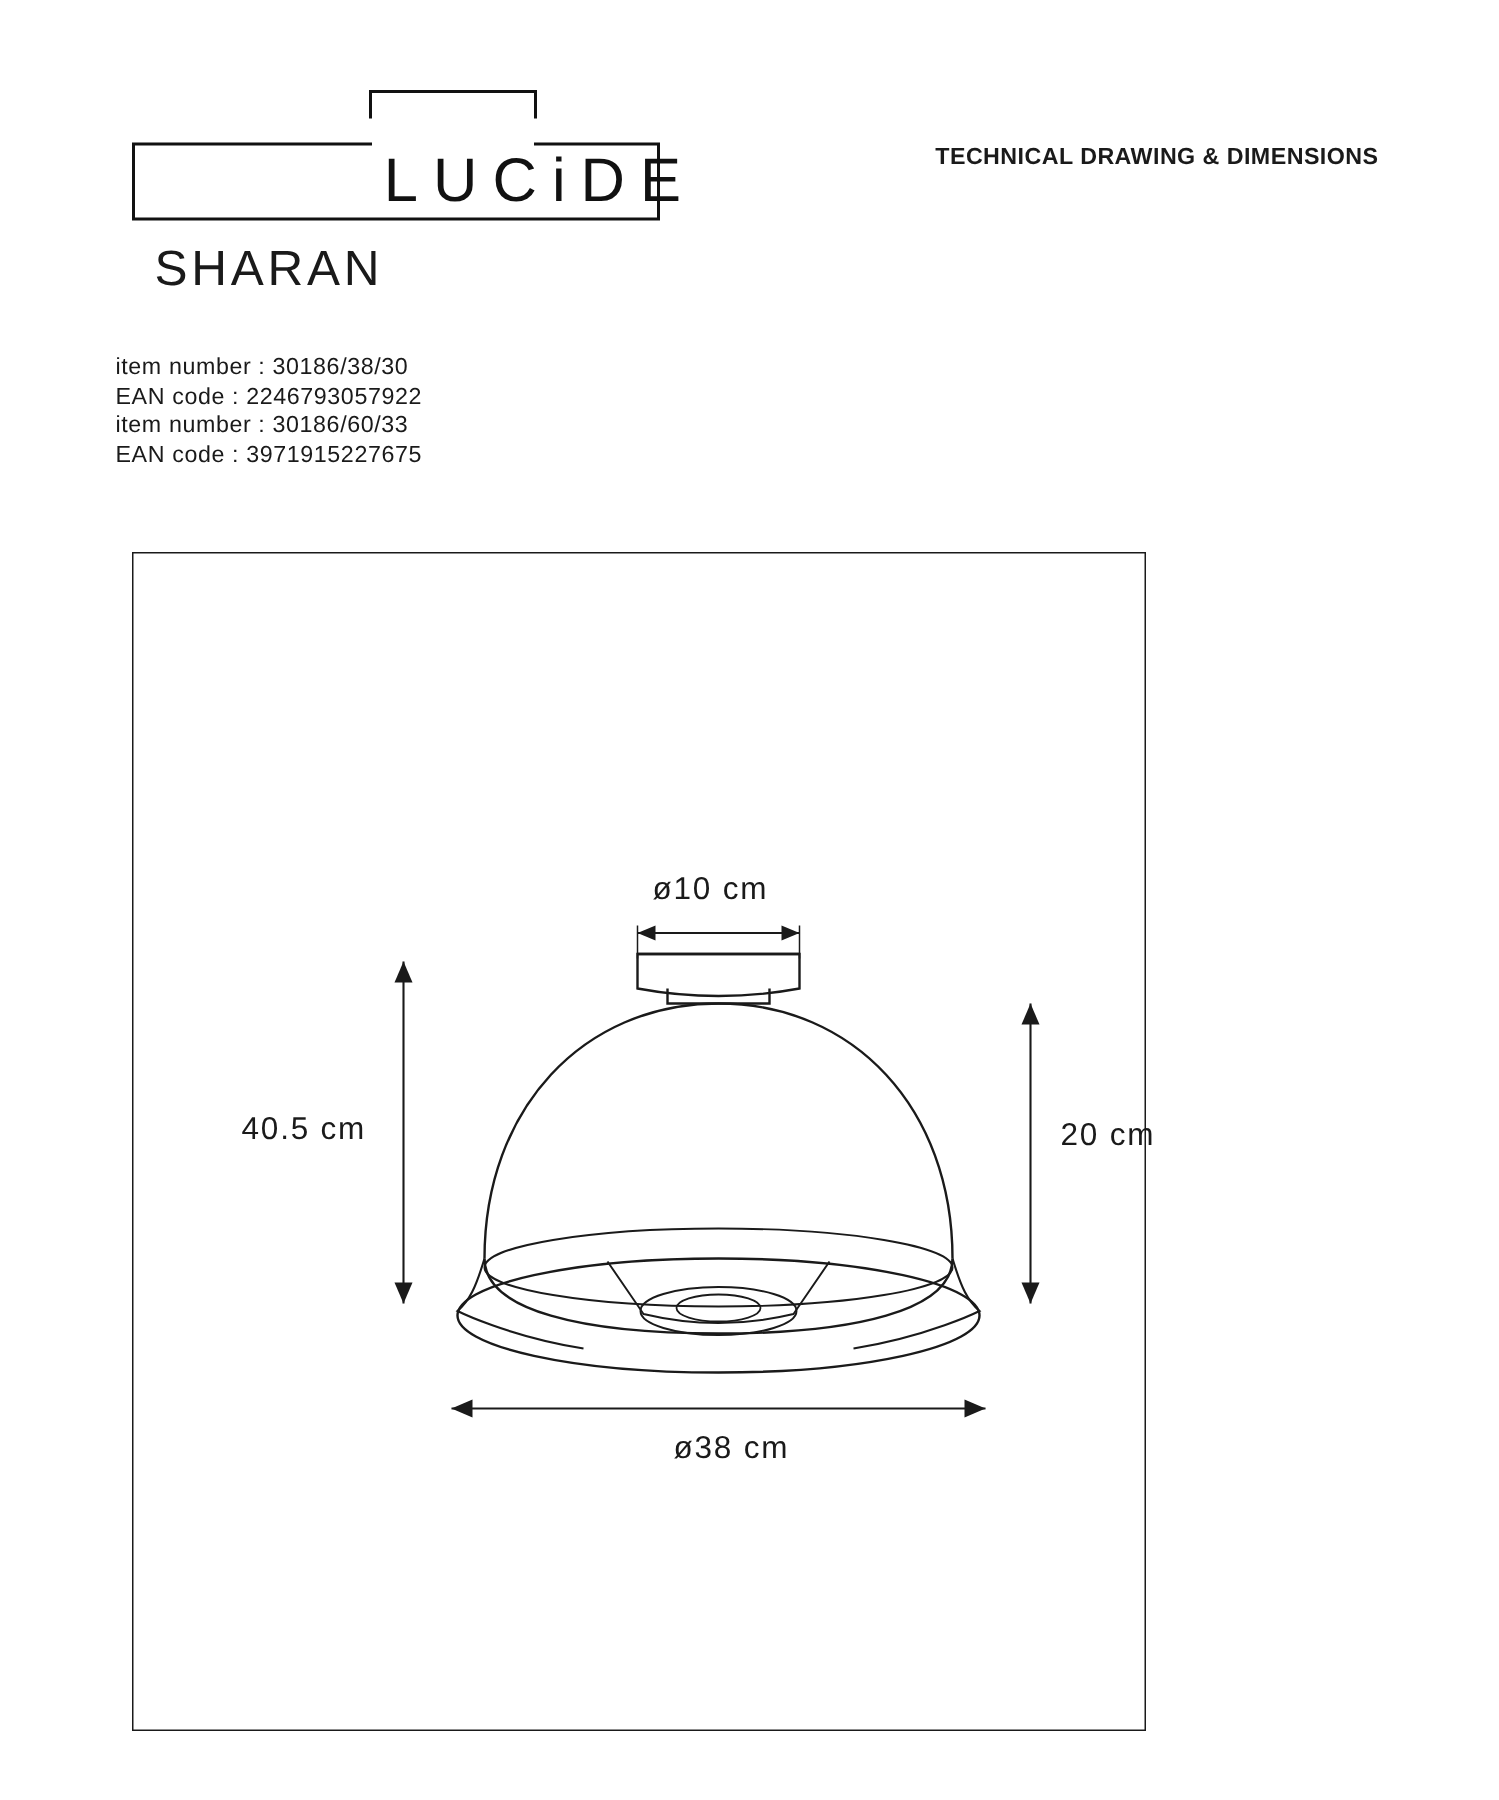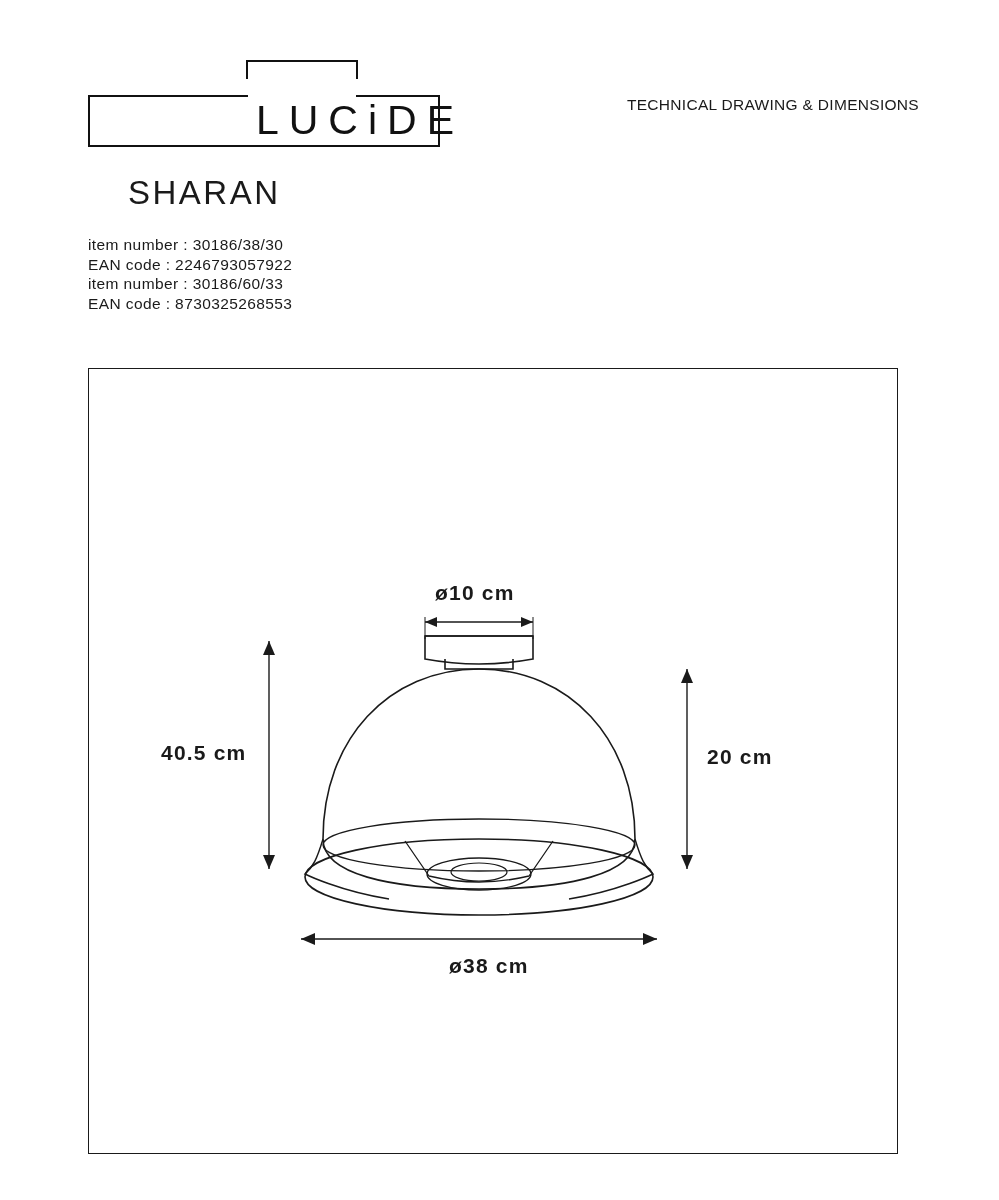--- a/index.html
+++ b/index.html
@@ -72,58 +72,56 @@
     margin-left: 24px;
   }
 
   .doc-subtitle {
     position: absolute;
     right: 0;
     top: 18px;
     font-size: 15.5px;
     letter-spacing: 0.3px;
     color: #1a1a1a;
-    font-weight: 400;
+    font-weight: 700;
     white-space: nowrap;
   }
 
   
   .product-title {
     position: absolute;
     left: 103px;
-    top: 174px;
+    top: 160px;
     font-size: 33px;
     letter-spacing: 2.5px;
     color: #1a1a1a;
     font-weight: 400;
-    margin-left: 25px;
   }
 
   
   .info-block {
     position: absolute;
-    left: 88px;
+    left: 77px;
     top: 235px;
     font-size: 15.5px;
     line-height: 19.5px;
     letter-spacing: 0.4px;
     color: #1a1a1a;
   }
   .info-block div { white-space: nowrap; }
 
   
   .frame {
     position: absolute;
     left: 88px;
     top: 368px;
-    width: 810px;
+    width: 676px;
     height: 786px;
     border: 1.5px solid #1a1a1a;
     box-sizing: border-box;
-    font-weight: bold;
   }
 
   .stage {
     position: absolute;
     left: 0;
     top: 0;
     width: 810px;
     height: 786px;
   }
 
@@ -149,21 +147,21 @@
 
   <div class="doc-subtitle">TECHNICAL DRAWING &amp; DIMENSIONS</div>
 </div>
 
 <div class="product-title">SHARAN</div>
 
 <div class="info-block">
   <div>item number : 30186/38/30</div>
   <div>EAN code : 2246793057922</div>
   <div>item number : 30186/60/33</div>
-  <div>EAN code : 8730325268553</div>
+  <div>EAN code : 3971915227675</div>
 </div>
 
 <div class="frame">
   <div class="stage">
 
     <svg width="810" height="786" viewBox="0 0 810 786">
       <g fill="none" stroke="#1a1a1a" stroke-width="1.6">
 
         <path d="M336 267 L444 267 L444 290 Q390 300 336 290 Z"></path>
         <line x1="336" y1="267" x2="444" y2="267"></line>

